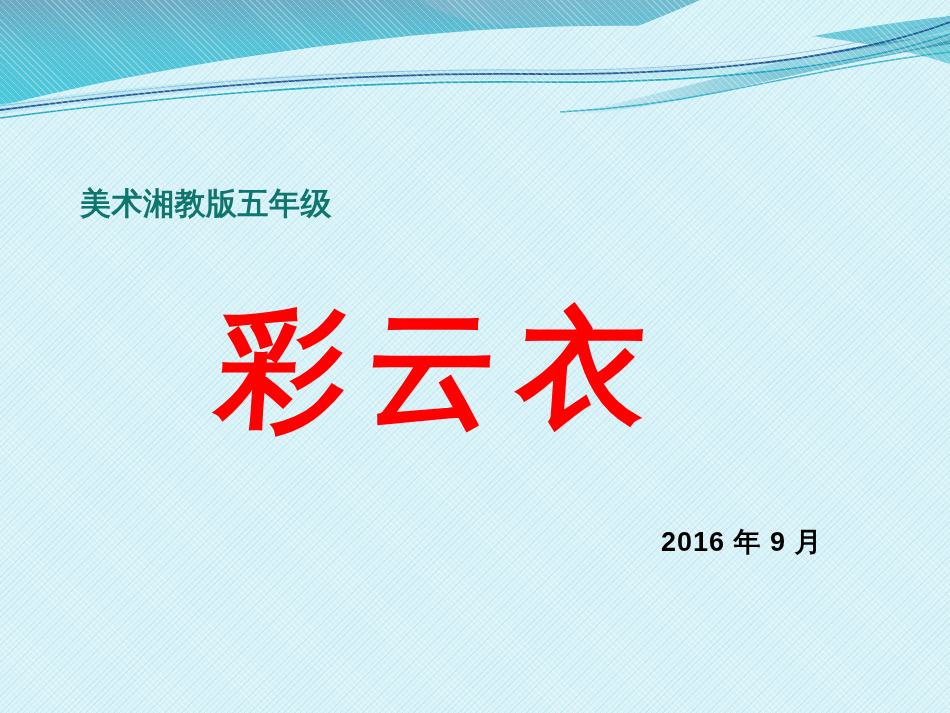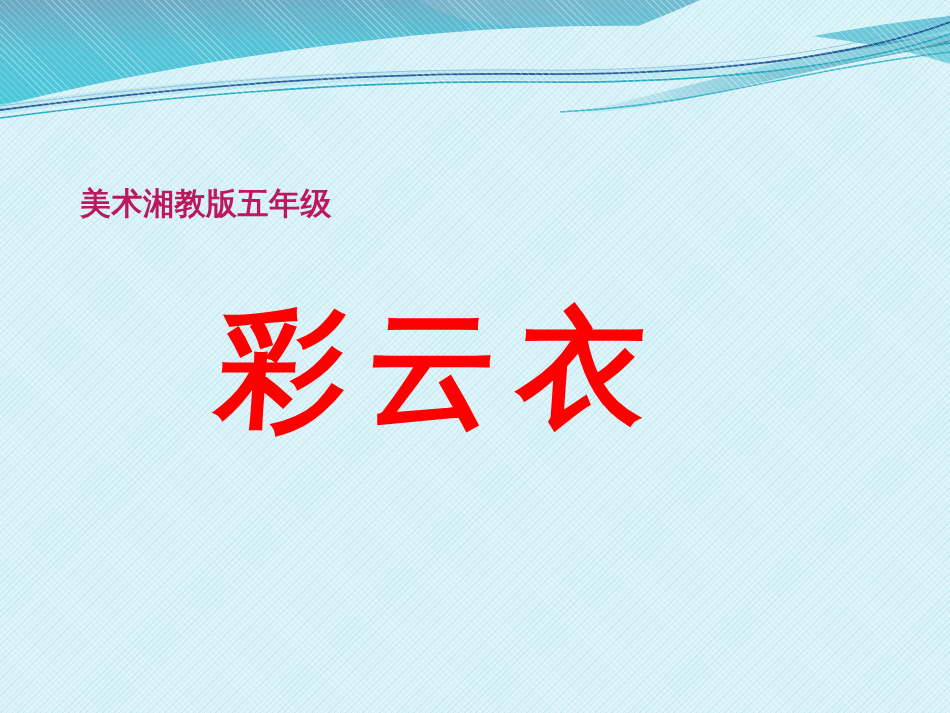--- a/index.html
+++ b/index.html
@@ -48,21 +48,21 @@
     position: absolute;
     z-index: 8;
     white-space: nowrap;
   }
 
   #subtitle {
     left: 80px;
     top: 183px;
     font-size: 31px;
     font-weight: bold;
-    color: #be185d;
+    color: #0f766e;
     letter-spacing: 0.5px;
   }
 
   #main-title {
     left: 218px;
     top: 305px;
     font-size: 128px;
     font-weight: bold;
     color: #ff0000;
     letter-spacing: 22px;
@@ -148,14 +148,15 @@
     <path d="M950,52 C880,60 800,76 720,92
              C660,104 600,110 560,112" fill="none" stroke="#17a9c0" stroke-width="1.4" opacity="0.8"></path>
   </svg>
 
   <div id="texture"></div>
 
   <div class="txt" id="subtitle">美术湘教版五年级</div>
 
   <div class="txt" id="main-title">彩云衣</div>
 
+  <div class="txt" id="date">2016 年 9 月</div>
 
 </div>
 
 </body></html>

